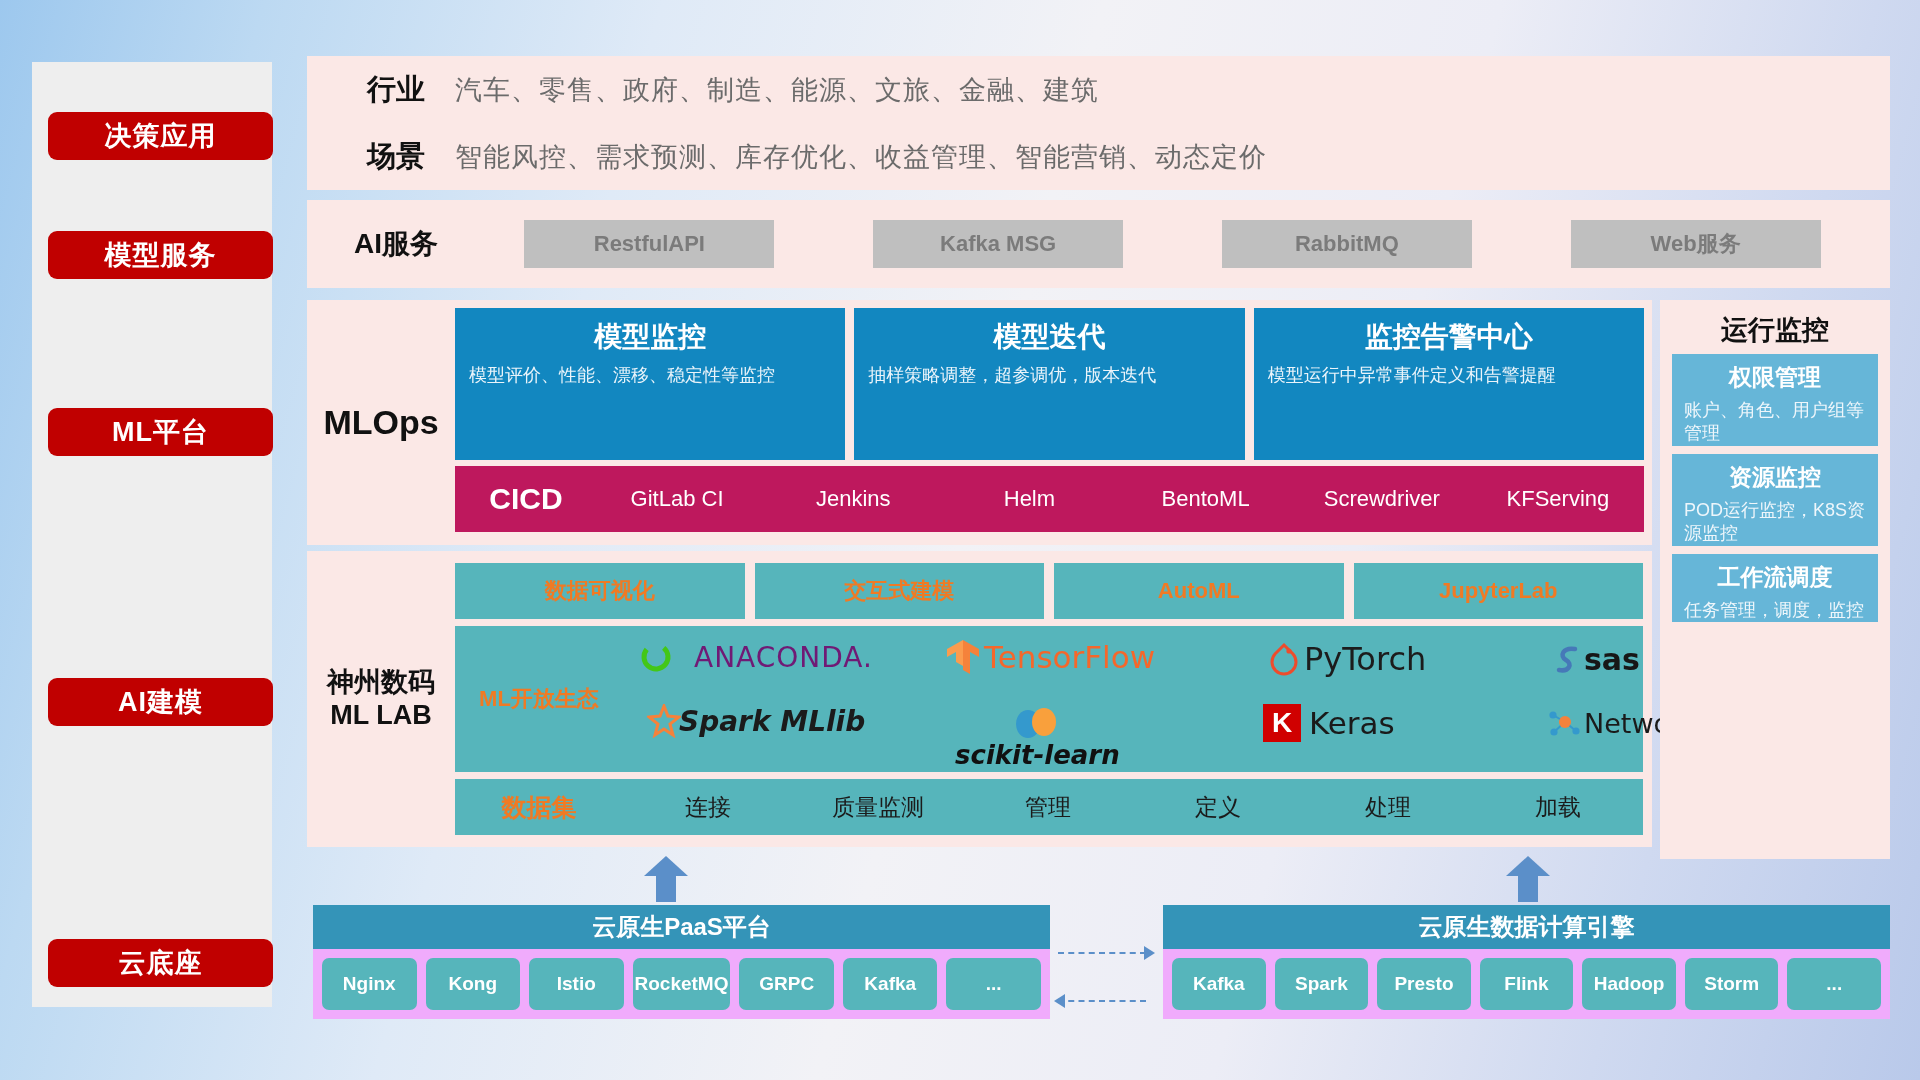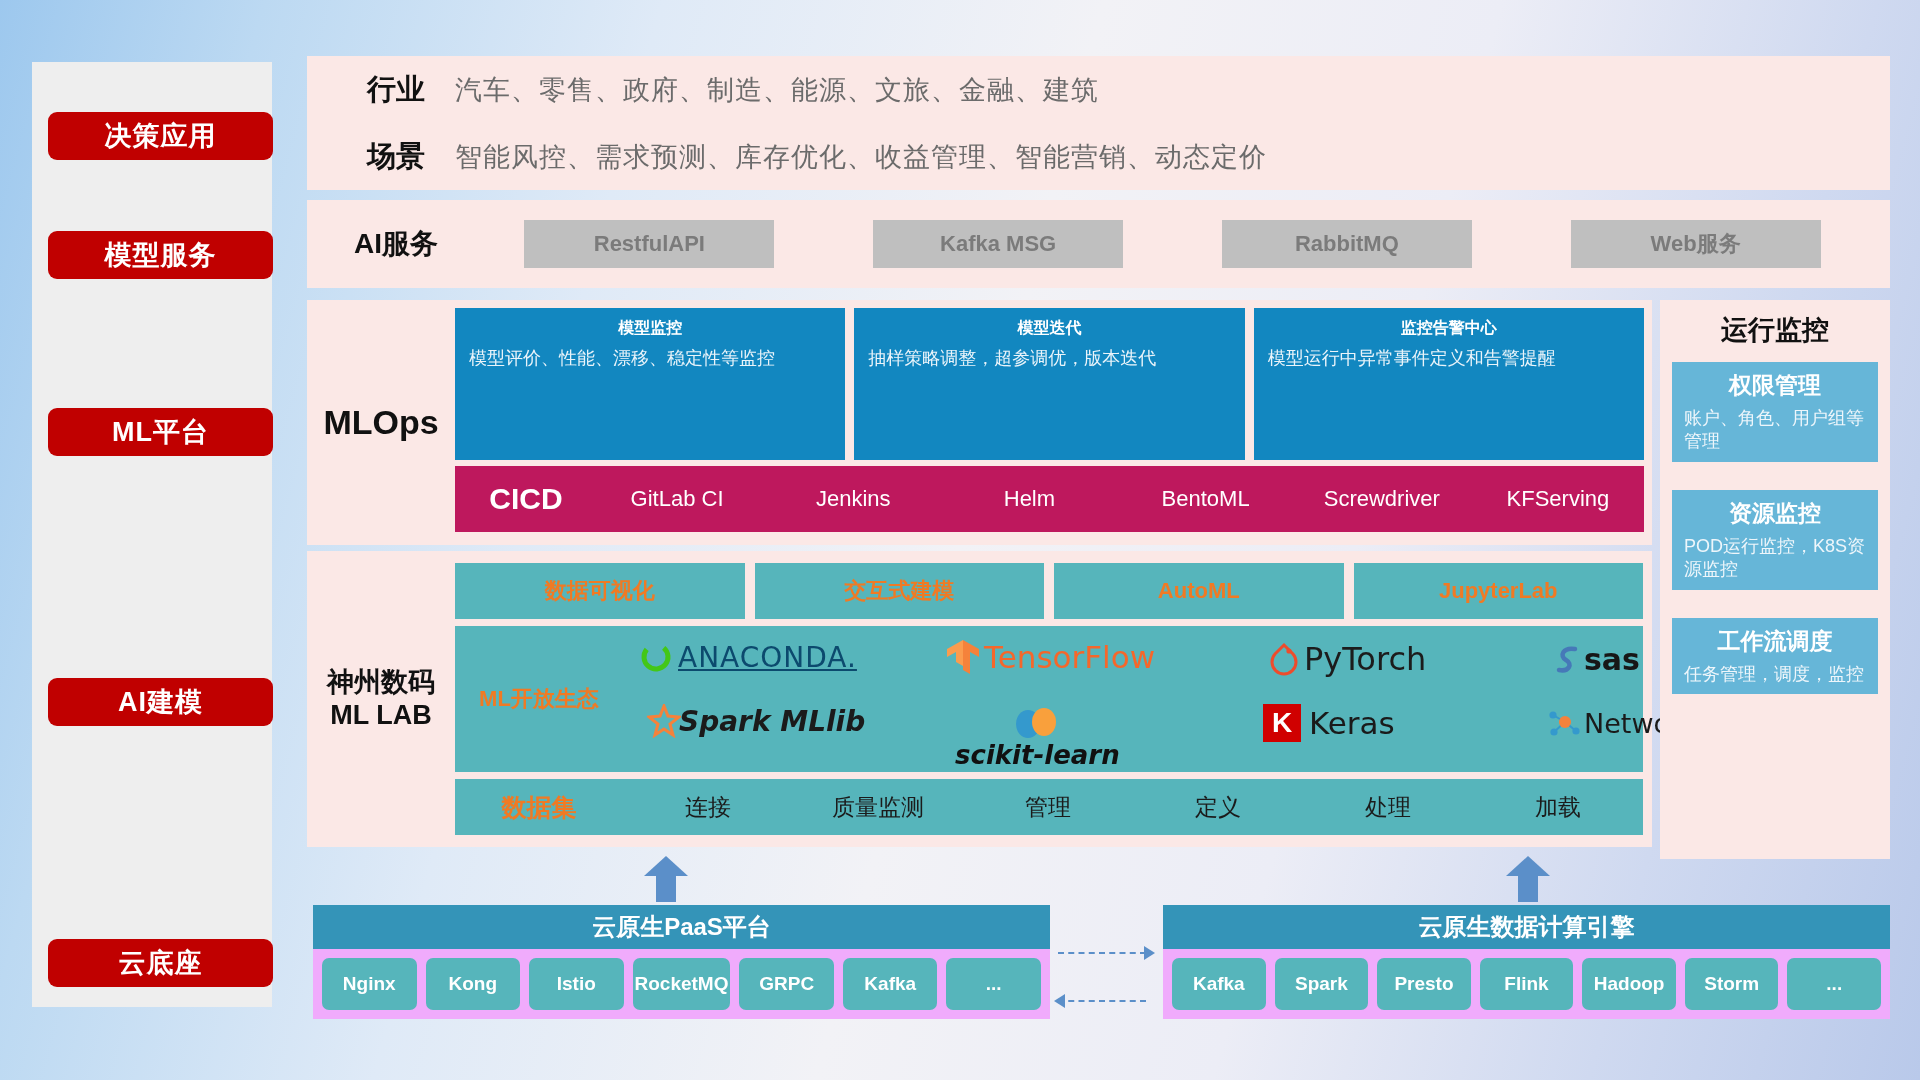--- a/index.html
+++ b/index.html
@@ -69,21 +69,21 @@
     width:148px;flex:none;display:flex;align-items:center;justify-content:center;
     font-size:34px;font-weight:bold;color:#111;
   }
   .mlops-right{flex:1;display:flex;flex-direction:column;gap:6px;padding:8px 8px 8px 0;}
   .mlops-cards{display:flex;gap:9px;height:152px;}
   .mlops-card{
     flex:1;background:#1287c0;color:#fff;padding:10px 14px 10px 14px;
     display:flex;flex-direction:column;
   }
   .mlops-card h4{
-    margin:0 0 8px 0;text-align:center;font-size:16px;font-weight:bold;
+    margin:0 0 8px 0;text-align:center;font-size:28px;font-weight:bold;
   }
   .mlops-card p{margin:0;font-size:18px;line-height:1.32;color:#eaf4fa;}
   .cicd-bar{
     background:#be185d;height:66px;display:flex;align-items:center;color:#fff;
     overflow:hidden;
   }
   .cicd-title{
     width:122px;flex:none;text-align:center;font-size:30px;font-weight:bold;
     padding-left:10px;
   }
@@ -125,24 +125,24 @@
     font-size:25px;font-weight:bold;
   }
   .ds-items{flex:1;display:flex;}
   .ds-item{flex:1;text-align:center;font-size:23px;color:#1b1b1b;}
 
   
   .panel-mon{
     position:absolute;left:1660px;top:300px;width:230px;height:547px;
     display:flex;flex-direction:column;align-items:center;padding-top:12px;
   }
-  .mon-title{font-size:27px;font-weight:bold;color:#111;margin-bottom:14px;}
+  .mon-title{font-size:27px;font-weight:bold;color:#111;margin-bottom:6px;}
   .mon-card{
-    width:206px;background:#66b6d8;color:#fff;margin-bottom:28px;
-    padding:8px 12px 8px 12px;box-sizing:border-box;
+    width:206px;background:#66b6d8;color:#fff;margin-bottom:8px;
+    padding:8px 12px 0 12px;box-sizing:border-box;
   }
   .mon-card h4{margin:0 0 6px 0;text-align:center;font-size:23px;font-weight:bold;}
   .mon-card p{margin:0;font-size:18px;line-height:1.3;color:#eef6fb;}
 
   
   .arrow{position:absolute;width:44px;height:46px;}
   .arrow i{
     position:absolute;left:12px;top:16px;width:20px;height:30px;background:#5b8fc9;
   }
   .arrow b{
@@ -266,21 +266,21 @@
       </div>
 
       <div class="eco">
         <div class="eco-label">ML开放生态</div>
         <div class="eco-logos">
 
           <div class="logo" style="left:16px;top:14px;">
             <svg width="34" height="34" viewBox="0 0 34 34">
               <circle cx="17" cy="17" r="12" fill="none" stroke="#43c717" stroke-width="5" stroke-dasharray="56 20" transform="rotate(-50 17 17)"></circle>
             </svg>
-            <span class="logotext" style="font-size:28px;color:#0c4a6e;letter-spacing:1px;margin-left:5px;text-decoration:underline;">ANACONDA.</span>
+            <span class="logotext" style="font-size:28px;color:#701a75;letter-spacing:1px;margin-left:21px;">ANACONDA.</span>
           </div>
 
           <div class="logo" style="left:322px;top:12px;">
             <svg width="36" height="38" viewBox="0 0 36 38">
               <polygon points="18,2 34,11 34,19 25,14 25,36 18,32" fill="#f5823b"></polygon>
               <polygon points="18,2 2,11 2,19 11,14 11,24 18,28" fill="#fb9c4e"></polygon>
             </svg>
             <span class="logotext" style="font-size:31px;color:#f5672b;margin-left:3px;">TensorFlow</span>
           </div>
 

